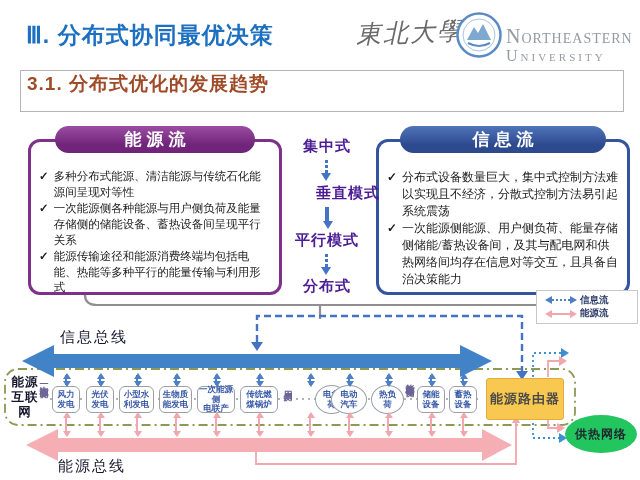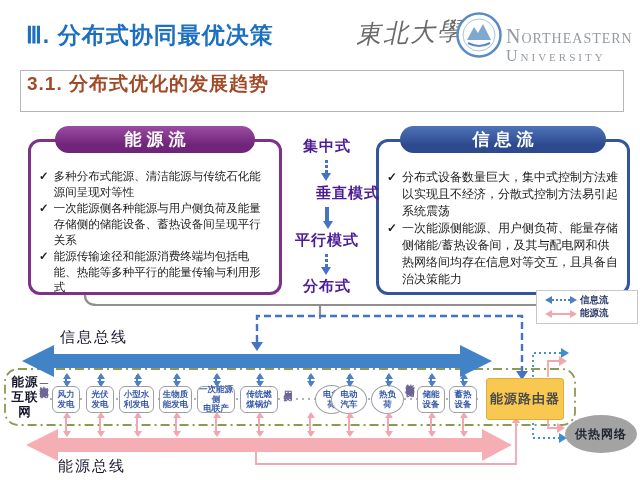--- a/index.html
+++ b/index.html
@@ -76,21 +76,21 @@
   .vconn-p{top:414px;height:21px;width:0;border-left:2px solid #F2A6AE;}
   .vconn-p::before{content:"";position:absolute;left:-4px;top:-6px;border:4px solid transparent;border-bottom:6px solid #F2A6AE;}
   .vconn-p::after{content:"";position:absolute;left:-4px;bottom:-6px;border:4px solid transparent;border-top:6px solid #F2A6AE;}
 
   .router{left:486px;top:378px;width:76px;height:40px;background:#F9C850;border:1px solid #E0AE3C;
           border-radius:3px;display:flex;align-items:center;justify-content:center;
           font-size:13px;font-weight:bold;color:#4A4A4A;letter-spacing:1px;}
   .net-ell{display:flex;align-items:center;justify-content:center;border-radius:50%;
            font-size:12px;font-weight:bold;color:#1F2430;letter-spacing:1px;}
   .grid-ell{left:570px;top:340px;width:67px;height:35px;background:#C6D53F;}
-  .heat-ell{left:565px;top:415px;width:72px;height:38px;background:#a3a3a3;text-align:right;}
+  .heat-ell{left:565px;top:415px;width:72px;height:38px;background:#22c55e;text-align:right;}
 </style>
 </head>
 <body>
 
 <div id="slide">
 
   <svg class="abs" width="640" height="480" viewBox="0 0 640 480" style="left:0;top:0;">
 
     <path d="M85,295 Q85,305 97,305 H545 Q557,305 557,295 M320,305 V319" fill="none" stroke="#8F8F8F" stroke-width="2.2"></path>
 

